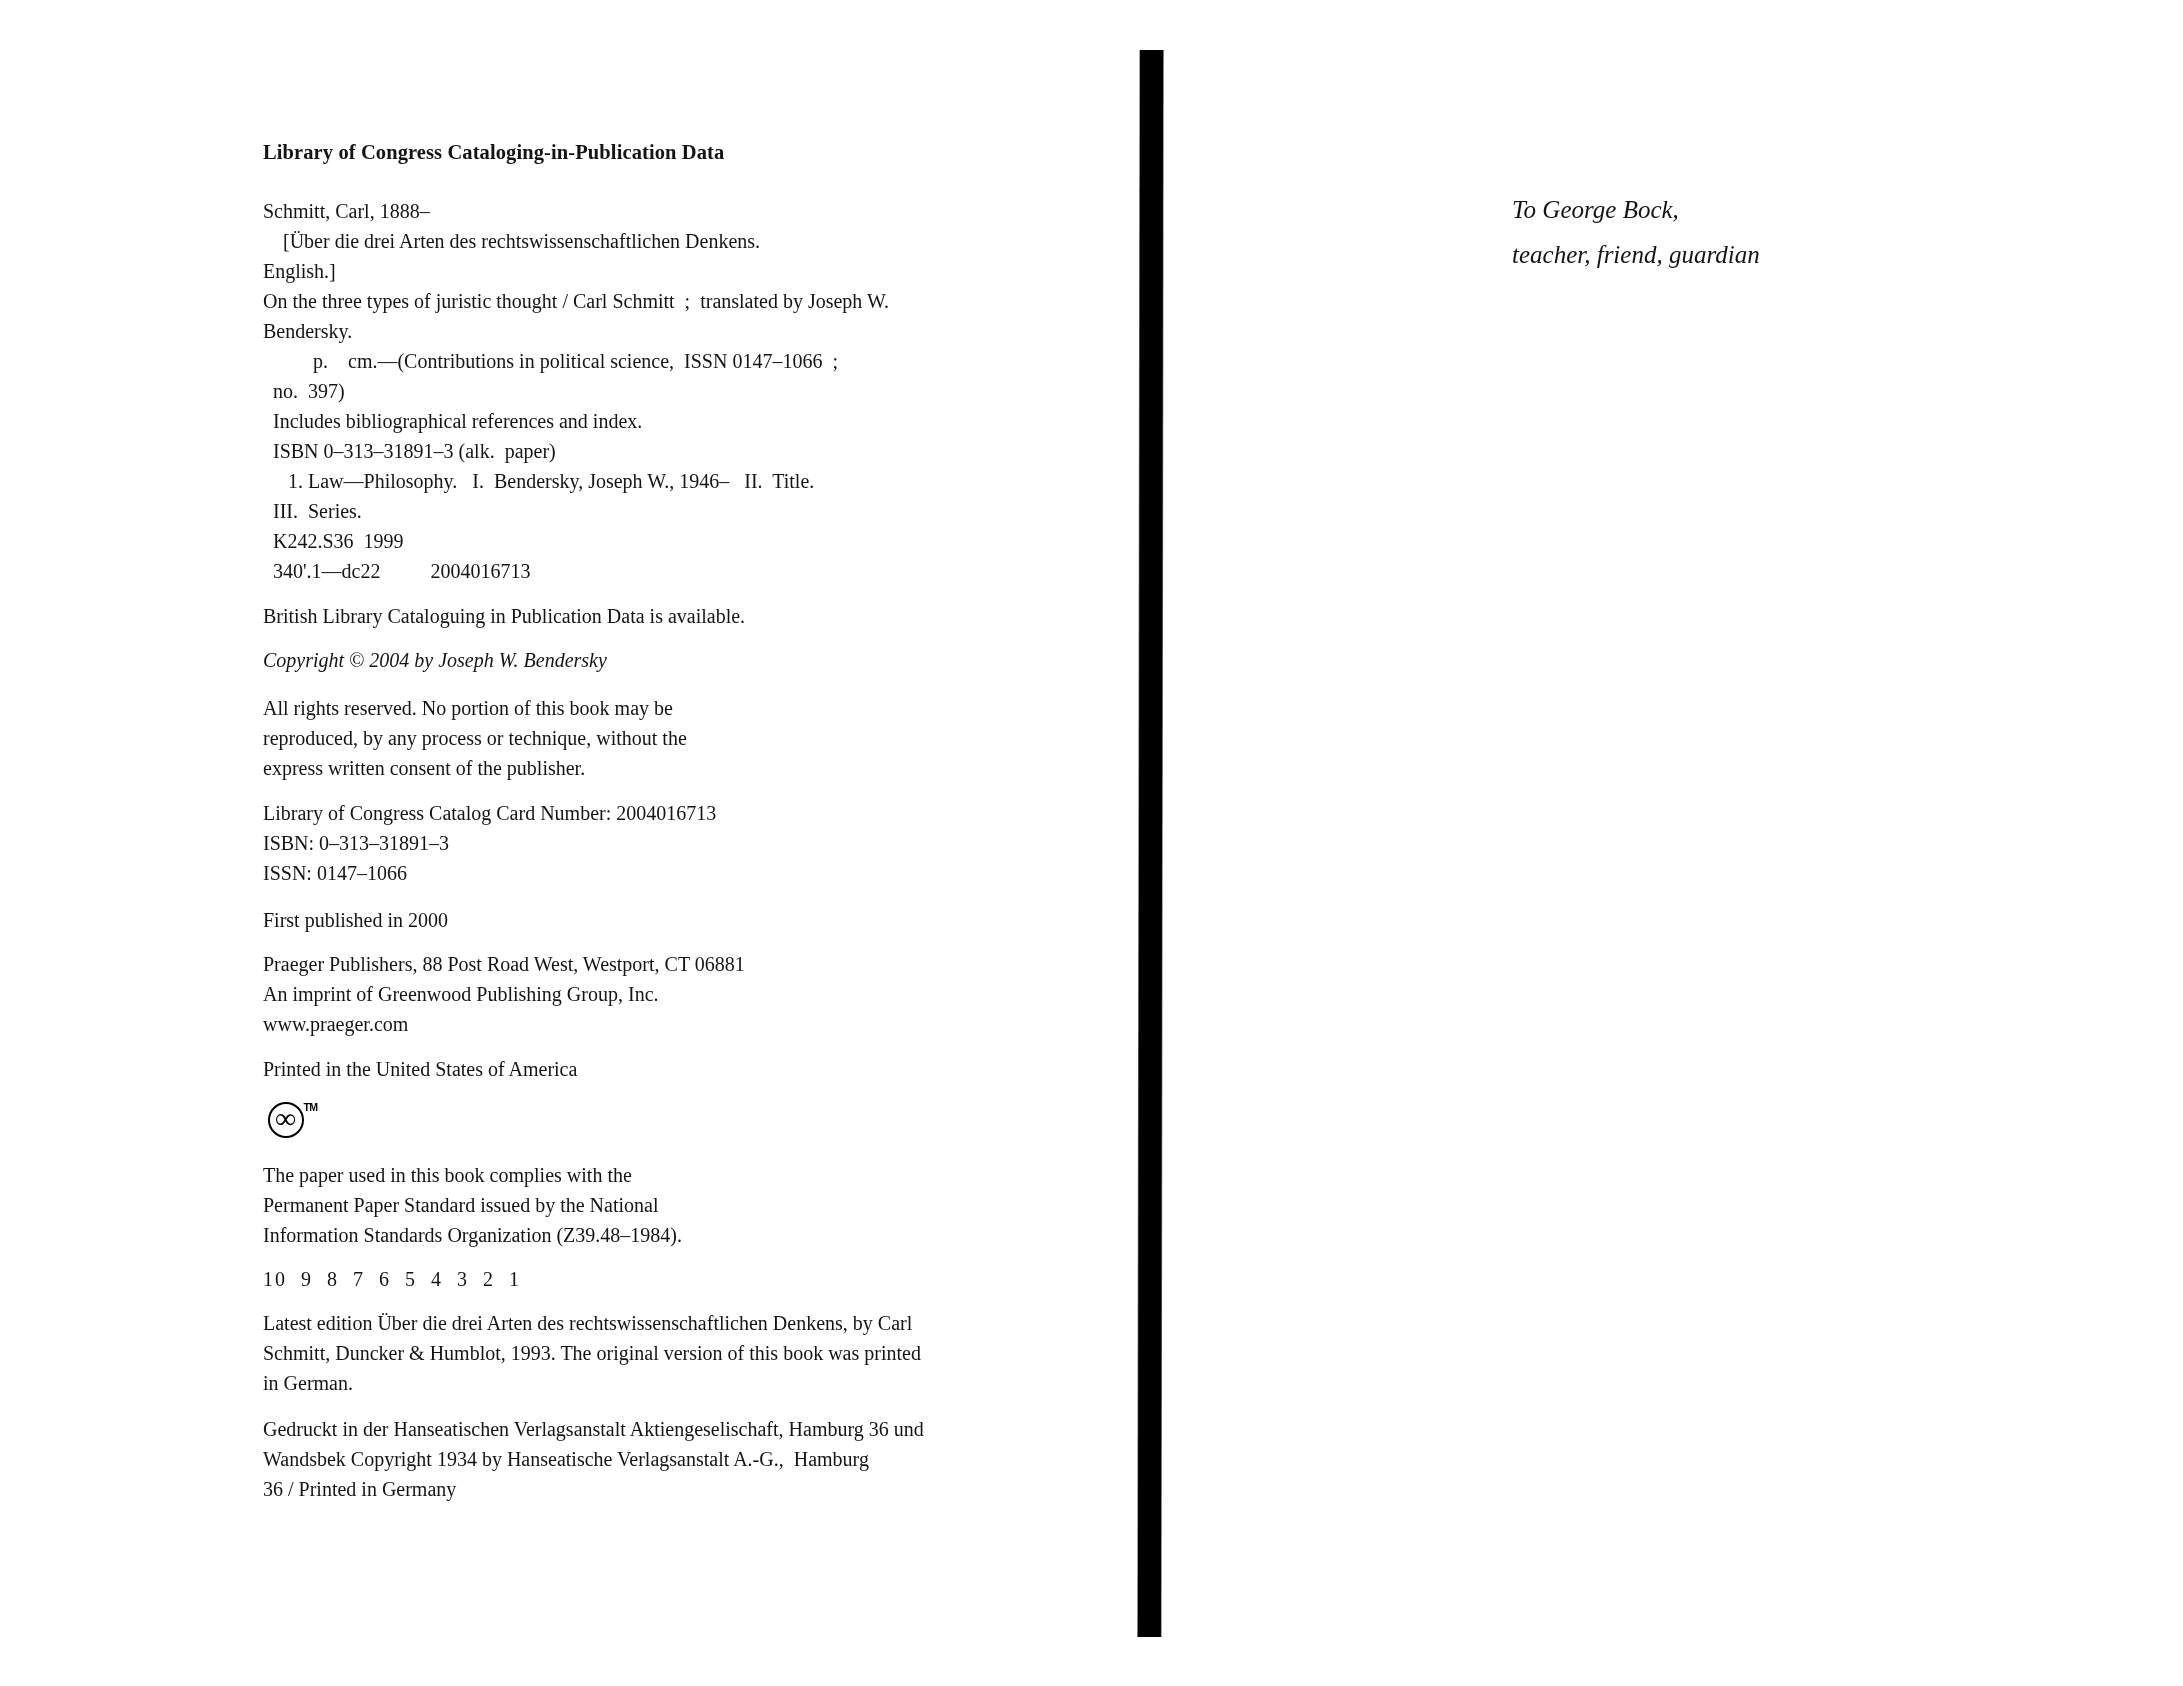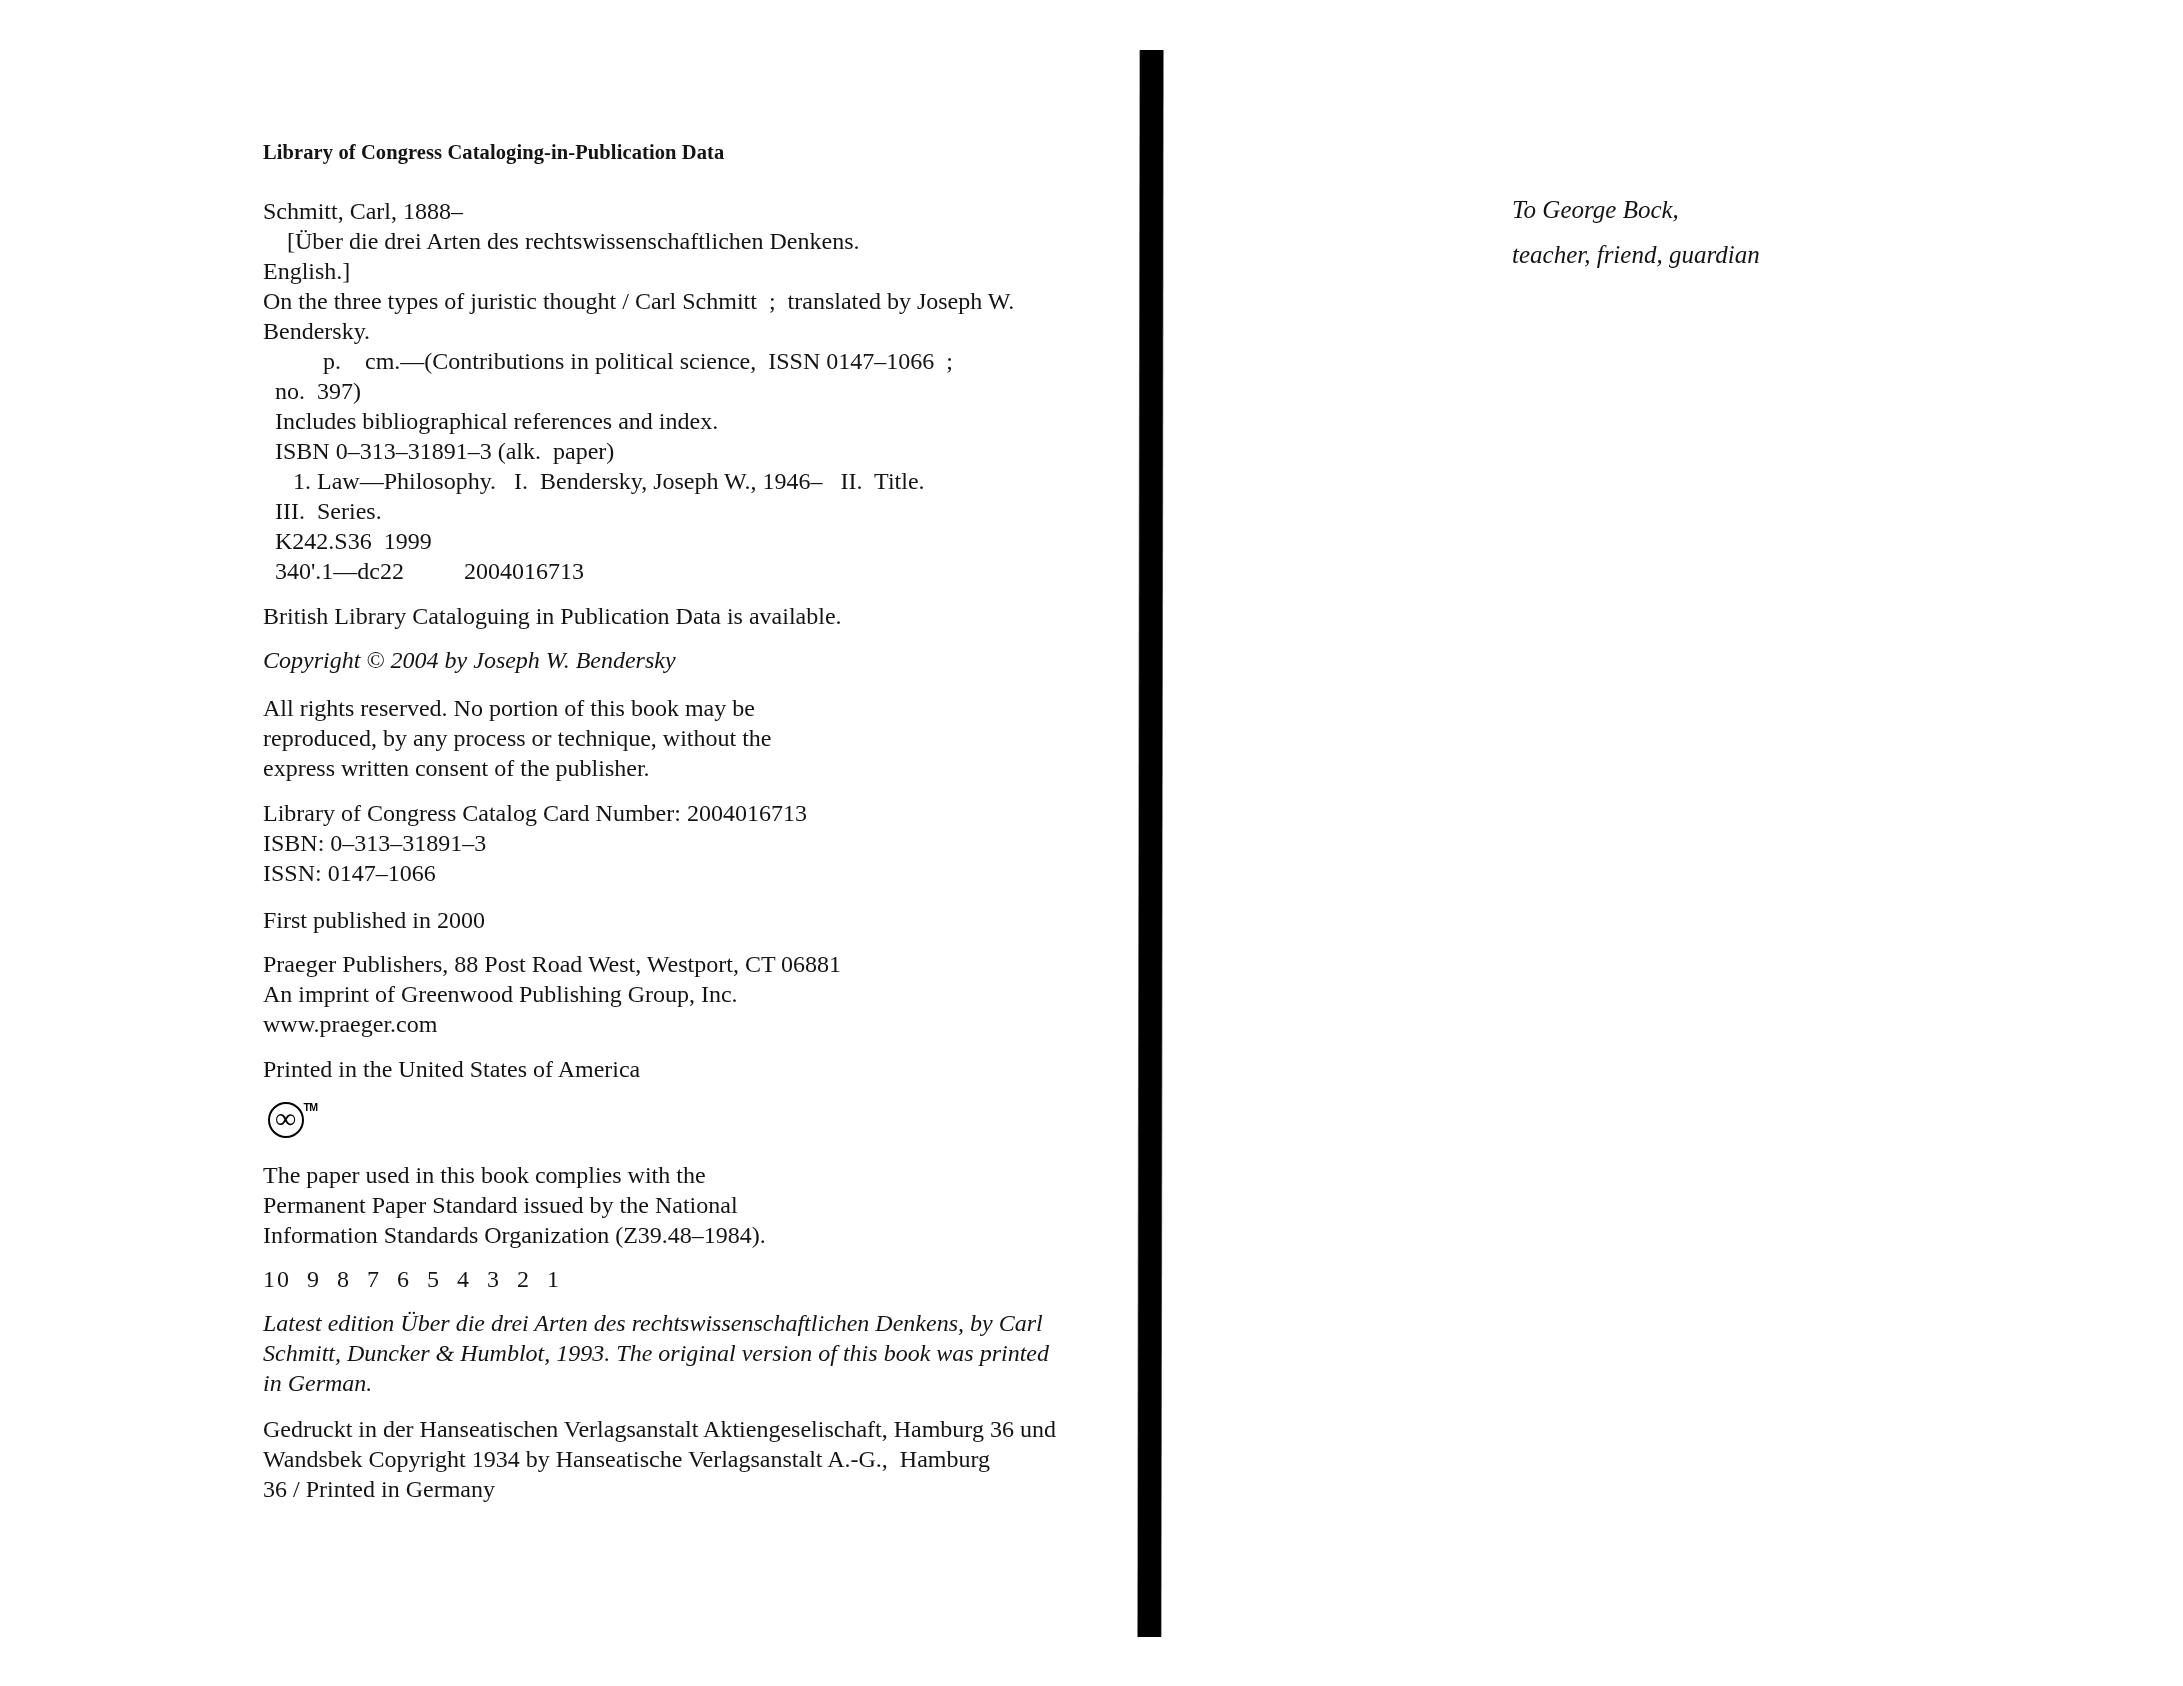--- a/index.html
+++ b/index.html
@@ -27,29 +27,29 @@
   .page-heading {
     font-size: 20.5px;
     font-weight: bold;
     line-height: 25px;
     margin: 0 0 31px 0;
     letter-spacing: 0.1px;
     white-space: pre-wrap;
   }
   .blk {
     margin: 0 0 14.6px 0;
-    font-size: 24px;
+    font-size: 20px;
     line-height: 30px;
   }
   .blk .tline {
     white-space: pre-wrap;
   }
   .m27 { margin-bottom: 18px; font-style: italic; }
   .m26 { margin-bottom: 17px; }
-  .m24 { margin-bottom: 16px; font-style: italic; }
+  .m24 { margin-bottom: 16px; }
   .m20 { margin-bottom: 13.2px; }
   .nums .tline { letter-spacing: 2px; }
 
   
   .psym {
     position: relative;
     height: 36px;
     margin: 18.5px 0 22px 4.6px;
     width: 53px;
   }

